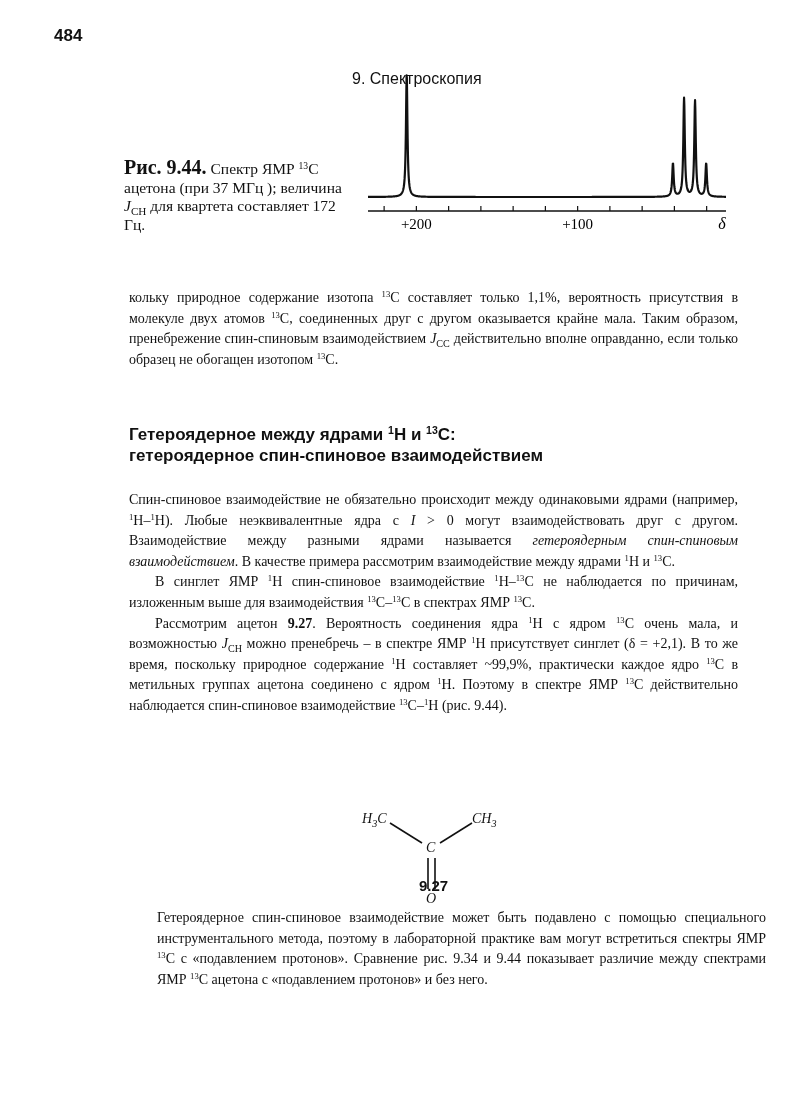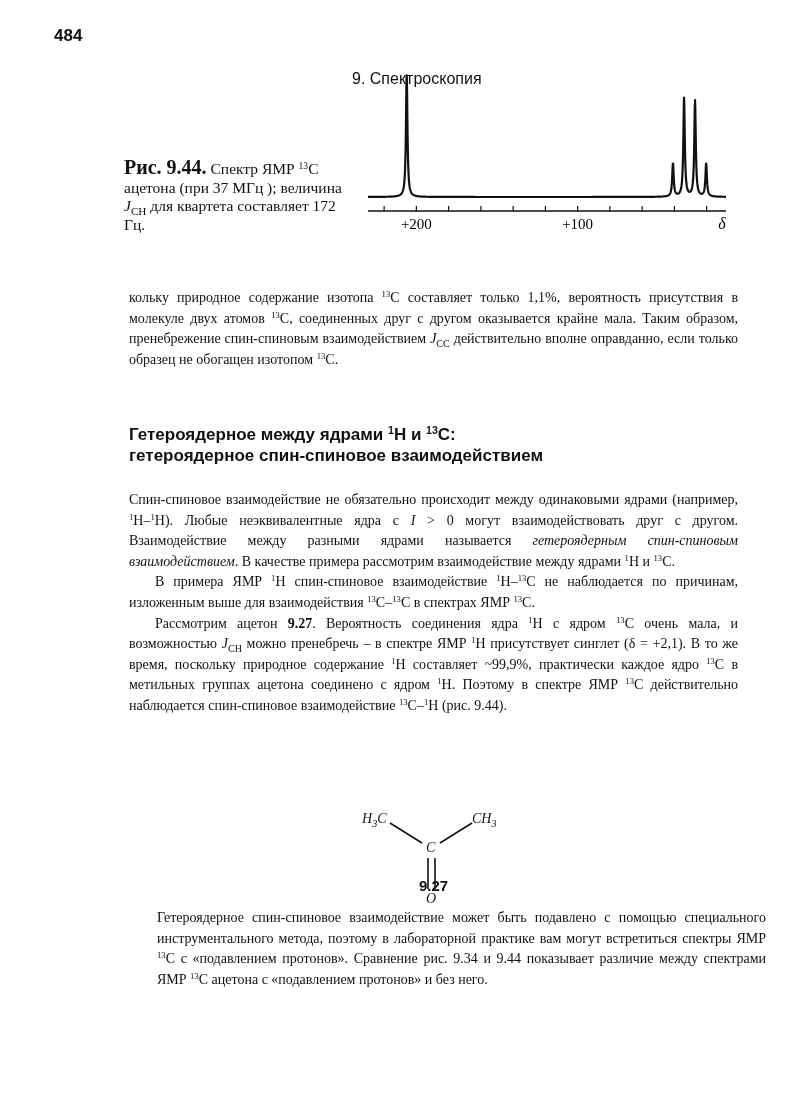--- a/index.html
+++ b/index.html
@@ -65,21 +65,21 @@
     <p><span>кольку природное содержание изотопа </span><sup>13</sup><span>C составляет только 1,1%, вероятность присутствия в молекуле двух атомов </span><sup>13</sup><span>C, соединенных друг с другом оказывается крайне мала. Таким образом, пренебрежение спин-спиновым взаимодействием </span><span class="ital">J</span><sub>CC</sub><span> действительно вполне оправданно, если только образец не обогащен изотопом </span><sup>13</sup><span>C.</span></p>
   </div>
 
   <div class="section-head">
     <div><span>Гетероядерное между ядрами </span><sup>1</sup><span>H и </span><sup>13</sup><span>C:</span></div>
     <div>гетероядерное спин-спиновое взаимодействием</div>
   </div>
 
   <div class="body-text" style="top:490px;">
     <p><span>Спин-спиновое взаимодействие не обязательно происходит между одинаковыми ядрами (например, </span><sup>1</sup><span>H–</span><sup>1</sup><span>H). Любые неэквивалентные ядра с </span><span class="ital">I</span><span> &gt; 0 могут взаимодействовать друг с другом. Взаимодействие между разными ядрами называется </span><span class="ital">гетероядерным спин-спиновым взаимодействием</span><span>. В качестве примера рассмотрим взаимодействие между ядрами </span><sup>1</sup><span>H и </span><sup>13</sup><span>C.</span></p>
-    <p class="ind"><span>В примера ЯМР </span><sup>1</sup><span>H спин-спиновое взаимодействие </span><sup>1</sup><span>H–</span><sup>13</sup><span>C не наблюдается по причинам, изложенным выше для взаимодействия </span><sup>13</sup><span>C–</span><sup>13</sup><span>C в спектрах ЯМР </span><sup>13</sup><span>C.</span></p>
+    <p class="ind"><span>В синглет ЯМР </span><sup>1</sup><span>H спин-спиновое взаимодействие </span><sup>1</sup><span>H–</span><sup>13</sup><span>C не наблюдается по причинам, изложенным выше для взаимодействия </span><sup>13</sup><span>C–</span><sup>13</sup><span>C в спектрах ЯМР </span><sup>13</sup><span>C.</span></p>
     <p class="ind"><span>Рассмотрим ацетон </span><b>9.27</b><span>. Вероятность соединения ядра </span><sup>1</sup><span>H с ядром </span><sup>13</sup><span>C очень мала, и возможностью </span><span class="ital">J</span><sub>CH</sub><span> можно пренебречь – в спектре ЯМР </span><sup>1</sup><span>H присутствует синглет (δ = +2,1). В то же время, поскольку природное содержание </span><sup>1</sup><span>H составляет ~99,9%, практически каждое ядро </span><sup>13</sup><span>C в метильных группах ацетона соединено с ядром </span><sup>1</sup><span>H. Поэтому в спектре ЯМР </span><sup>13</sup><span>C действительно наблюдается спин-спиновое взаимодействие </span><sup>13</sup><span>C–</span><sup>1</sup><span>H (рис. 9.44).</span></p>
   </div>
 
   <div class="mol">
     <svg width="180" height="130" style="position:absolute;left:0;top:0;">
       <line x1="60" y1="12" x2="92" y2="32" stroke="#111" stroke-width="1.6"></line>
       <line x1="142" y1="12" x2="110" y2="32" stroke="#111" stroke-width="1.6"></line>
       <line x1="98" y1="47" x2="98" y2="78" stroke="#111" stroke-width="1.6"></line>
       <line x1="105" y1="47" x2="105" y2="78" stroke="#111" stroke-width="1.6"></line>
     </svg>

